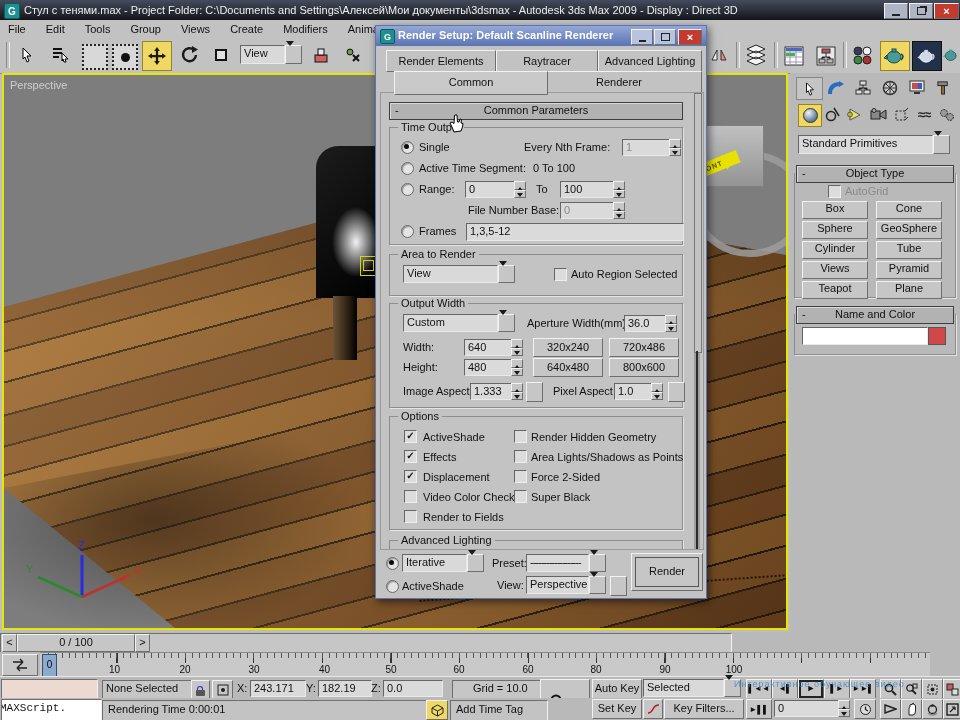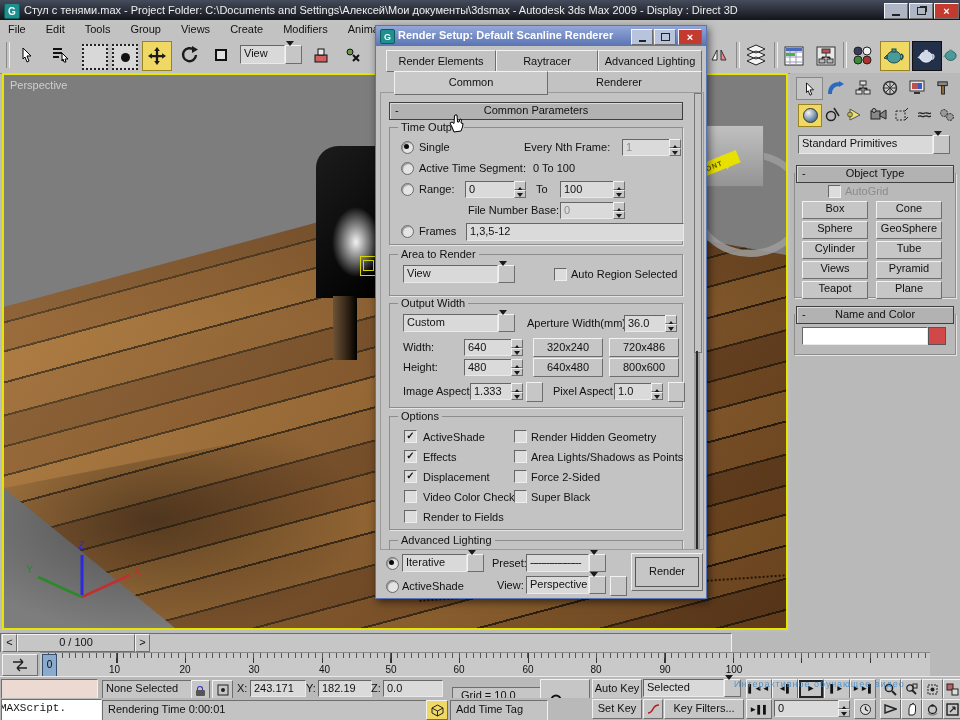--- a/index.html
+++ b/index.html
@@ -558,21 +558,21 @@
           <rect x="1" y="1" width="10" height="10" fill="none" stroke="#222"></rect>
           <circle cx="6" cy="6" r="2" fill="#222"></circle>
         </svg>
       </div>
     <span class="a lbl" style="left:237px;top:5px">X:</span>
     <div class="a fd" style="left:250px;top:3px;width:48px;height:13px">243.171</div>
     <span class="a lbl" style="left:306px;top:5px">Y:</span>
     <div class="a fd" style="left:318px;top:3px;width:46px;height:13px">182.19</div>
     <span class="a lbl" style="left:371px;top:5px">Z:</span>
     <div class="a fd" style="left:383px;top:3px;width:52px;height:13px">0.0</div>
-    <div class="a s" style="left:452px;top:10px;width:82px;height:15px;background:#c6c6c6;font-size:11px;padding:1px 8px;white-space:nowrap">Grid = 10.0</div>
+    <div class="a s" style="left:452px;top:3px;width:82px;height:15px;background:#c6c6c6;font-size:11px;padding:1px 20px;white-space:nowrap">Grid = 10.0</div>
     <div class="a btn" style="left:592px;top:2px;width:48px;height:18px;line-height:17px">Auto Key</div>
     <div class="a dd" style="left:643px;top:2px;width:98px;height:18px">
       <span class="ddv">Selected</span>
       <span class="ddb"><i class="tri"></i></span>
     </div>
 
     <div class="a btn" style="left:746px;top:2px;width:24px;height:18px;font-size:8px;line-height:17px">▌◄◄</div>
     <div class="a btn" style="left:772px;top:2px;width:24px;height:18px;font-size:8px;line-height:17px">◄▌</div>
     <div class="a btn" style="left:798px;top:2px;width:24px;height:18px;font-size:9px;line-height:16px;box-shadow:inset 0 0 0 2px #222">►</div>
     <div class="a btn" style="left:824px;top:2px;width:24px;height:18px;font-size:8px;line-height:17px">▌►</div>

